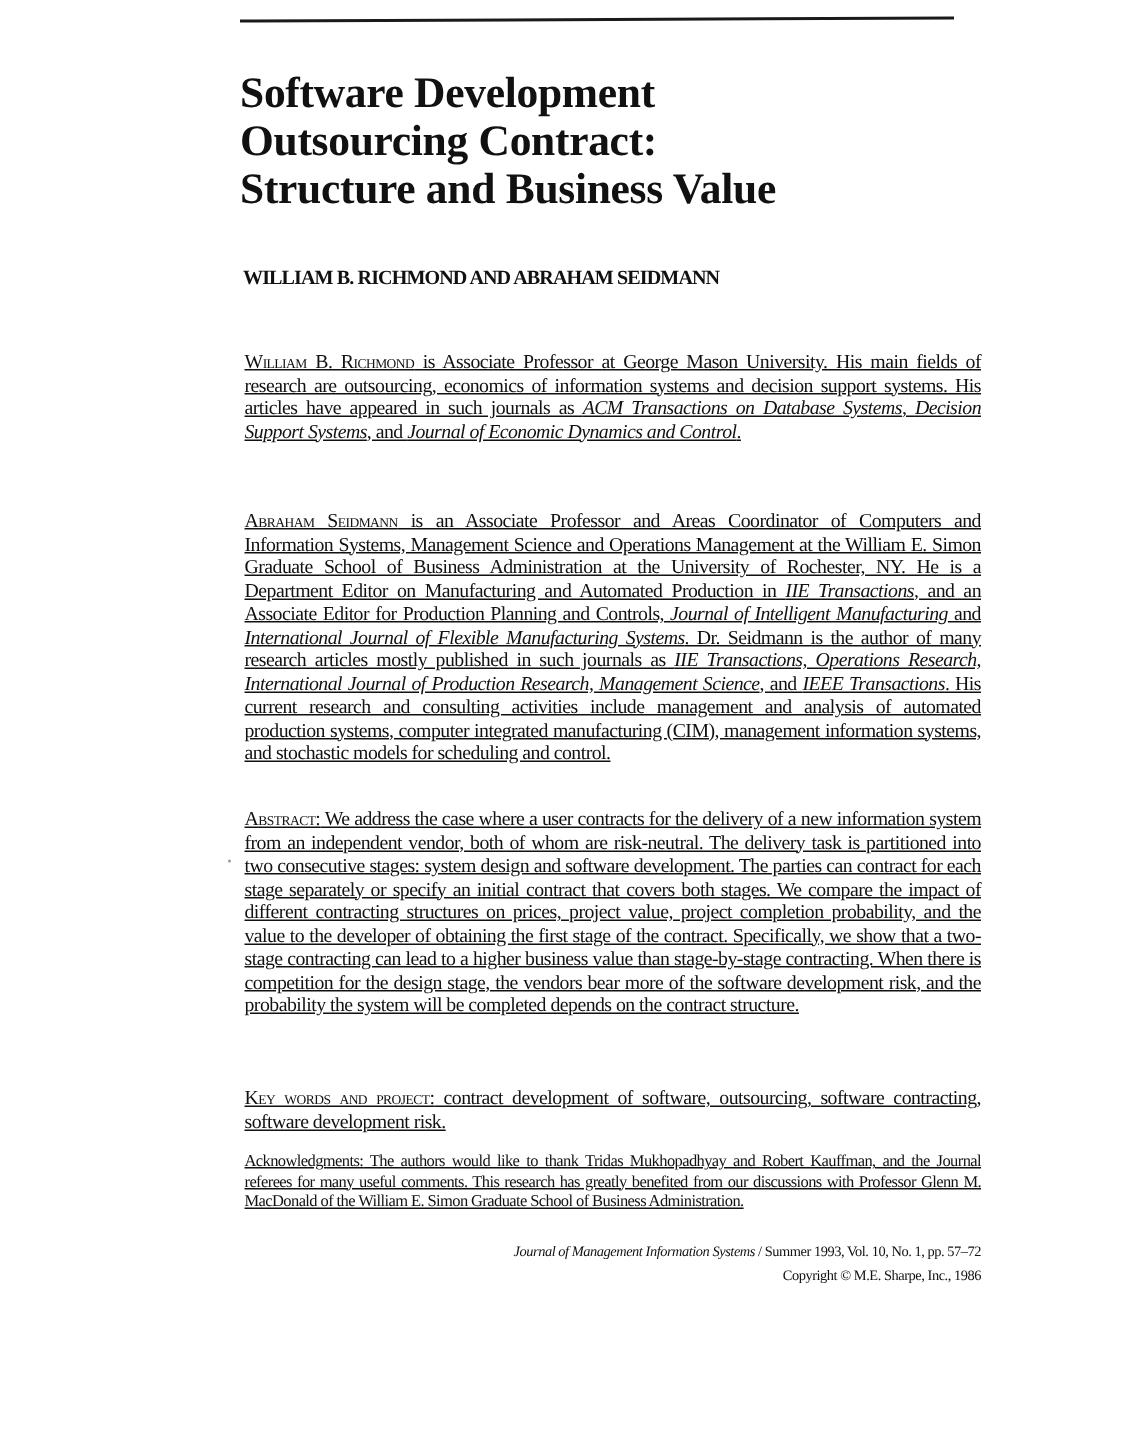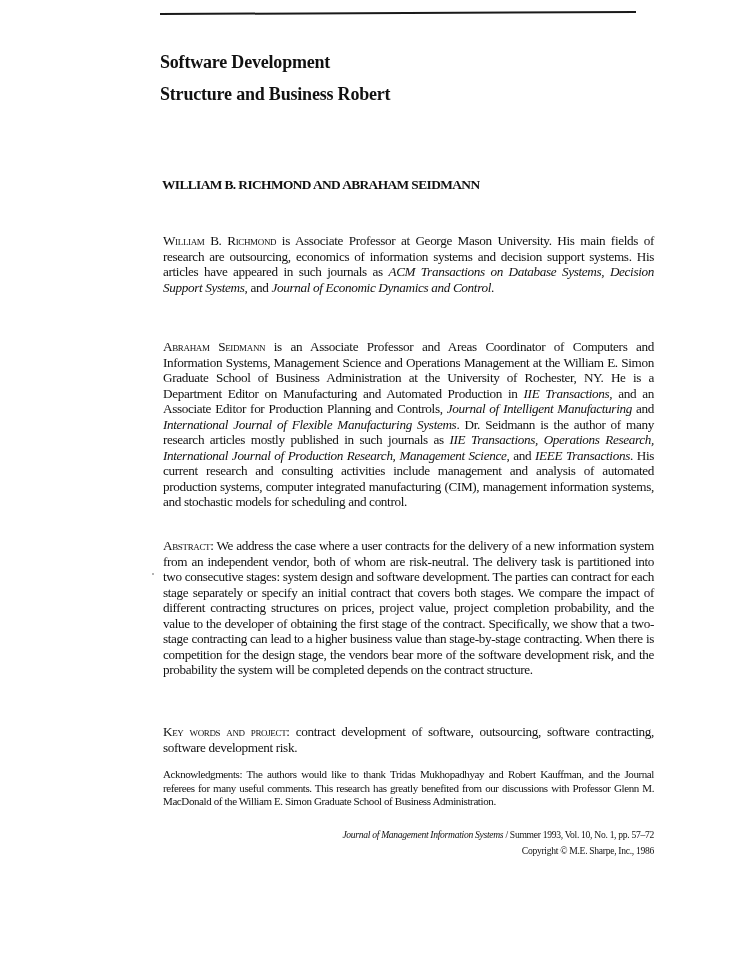--- a/index.html
+++ b/index.html
@@ -1,43 +1,44 @@
 <!DOCTYPE html>
 <html><head>
 <meta charset="utf-8">
 <style>
   html, body { margin: 0; padding: 0; background: #ffffff; }
   body { width: 750px; height: 970px; position: relative; overflow: hidden;
          font-family: "Liberation Serif", "DejaVu Serif", serif; color: #111; }
   .rule { position: absolute; left: 160px; top: 12px; width: 476px; height: 2px; background: #1a1a1a; transform: rotate(-0.25deg); }
-  .title { position: absolute; left: 160px; top: 46px; margin: 0; font-weight: bold; font-size: 18px; line-height: 32px; letter-spacing: -0.2px; }
+  .title { position: absolute; left: 160px; top: 46px; margin: 0; font-weight: bold; font-size: 29px; line-height: 32px; letter-spacing: -0.2px; }
   .title span { display: block; }
   .authors { position: absolute; left: 162px; top: 177px; font-size: 13.4px; letter-spacing: -0.6px; font-weight: bold; }
-  .para { position: absolute; left: 163px; width: 491px; font-size: 13.2px; line-height: 15.5px; text-align: justify; letter-spacing: -0.35px; margin: 0; }
+  .para { position: absolute; left: 163px; width: 491px; font-size: 13.2px; line-height: 15.5px; text-align: justify; letter-spacing: -0.35px; margin: 0; text-decoration: underline; }
   .sc { font-variant: small-caps; }
   .para i { font-style: italic; }
   #bio1 { top: 233px; }
   #bio2 { top: 323px; margin-top: 16px; }
   #abstract { top: 538px; }
   #keywords { top: 724px; }
   #ack { top: 768px; font-size: 11px; line-height: 13.5px; letter-spacing: -0.4px; }
   .footer { position: absolute; right: 96px; text-align: center; font-size: 9.6px; letter-spacing: -0.3px; }
   #journal-line { top: 829px; }
   #journal-line i { font-style: italic; }
   #copyright-line { top: 845px; }
   .dot { position: absolute; width: 2px; height: 2px; background: #999; border-radius: 1px; }
 </style>
 </head>
 <body>
 
 <div class="rule"></div>
 
 <h1 class="title">
   <span>Software Development</span>
-  <span>Structure and Business Robert</span>
+  <span>Outsourcing Contract:</span>
+  <span>Structure and Business Value</span>
 </h1>
 
 <div class="authors">WILLIAM B. RICHMOND AND ABRAHAM SEIDMANN</div>
 
 <p class="para" id="bio1"><span class="sc">William B. Richmond</span><span> is Associate Professor at George Mason University. His main fields of research are outsourcing, economics of information systems and decision support systems. His articles have appeared in such journals as </span><i>ACM Transactions on Database Systems</i><span>, </span><i>Decision Support Systems</i><span>, and </span><i>Journal of Economic Dynamics and Control</i><span>.</span></p>
 
 <p class="para" id="bio2"><span class="sc">Abraham Seidmann</span><span> is an Associate Professor and Areas Coordinator of Computers and Information Systems, Management Science and Operations Management at the William E. Simon Graduate School of Business Administration at the University of Rochester, NY. He is a Department Editor on Manufacturing and Automated Production in </span><i>IIE Transactions</i><span>, and an Associate Editor for Production Planning and Controls, </span><i>Journal of Intelligent Manufacturing</i><span> and </span><i>International Journal of Flexible Manufacturing Systems</i><span>. Dr. Seidmann is the author of many research articles mostly published in such journals as </span><i>IIE Transactions, Operations Research, International Journal of Production Research, Management Science</i><span>, and </span><i>IEEE Transactions</i><span>. His current research and consulting activities include management and analysis of automated production systems, computer integrated manufacturing (CIM), management information systems, and stochastic models for scheduling and control.</span></p>
 
 <p class="para" id="abstract"><span class="sc">Abstract:</span><span> We address the case where a user contracts for the delivery of a new information system from an independent vendor, both of whom are risk-neutral. The delivery task is partitioned into two consecutive stages: system design and software development. The parties can contract for each stage separately or specify an initial contract that covers both stages. We compare the impact of different contracting structures on prices, project value, project completion probability, and the value to the developer of obtaining the first stage of the contract. Specifically, we show that a two-stage contracting can lead to a higher business value than stage-by-stage contracting. When there is competition for the design stage, the vendors bear more of the software development risk, and the probability the system will be completed depends on the contract structure.</span></p>
 

